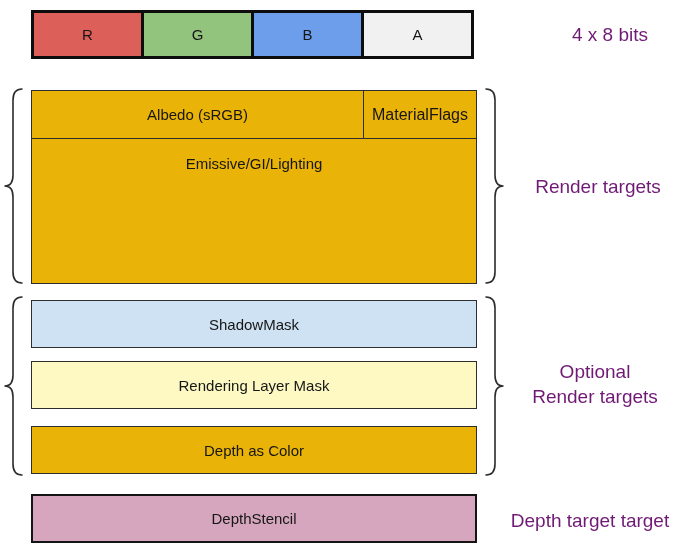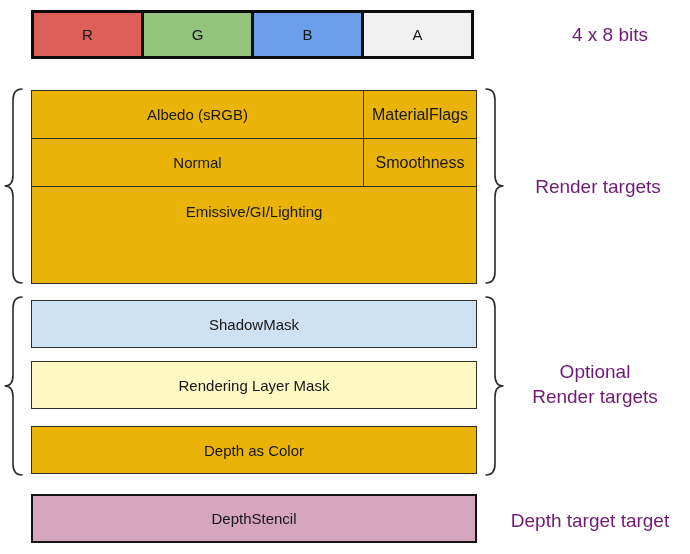--- a/index.html
+++ b/index.html
@@ -116,24 +116,20 @@
     </div>
   </div>
   <div class="caption cap-bits">4 x 8 bits</div>
 
   <div class="rt-table" style="background-color: #eab308;">
     <div class="rt-row">
       <div class="rt-main">Albedo (sRGB)</div>
       <div class="rt-alpha">MaterialFlags</div>
     </div>
     <div class="rt-row">
-      <div class="rt-main">Normal</div>
-      <div class="rt-alpha">Smoothness</div>
-    </div>
-    <div class="rt-row">
       <div class="rt-main">Emissive/GI/Lighting</div>
     </div>
   </div>
   <div class="caption cap-rt">Render targets</div>
 
   <div class="opt-box opt-box-0" style="background-color: rgb(207, 226, 243);">
     <span>ShadowMask</span>
   </div>
   <div class="opt-box opt-box-1" style="background-color: #fef9c3;">
     <span>Rendering Layer Mask</span>

